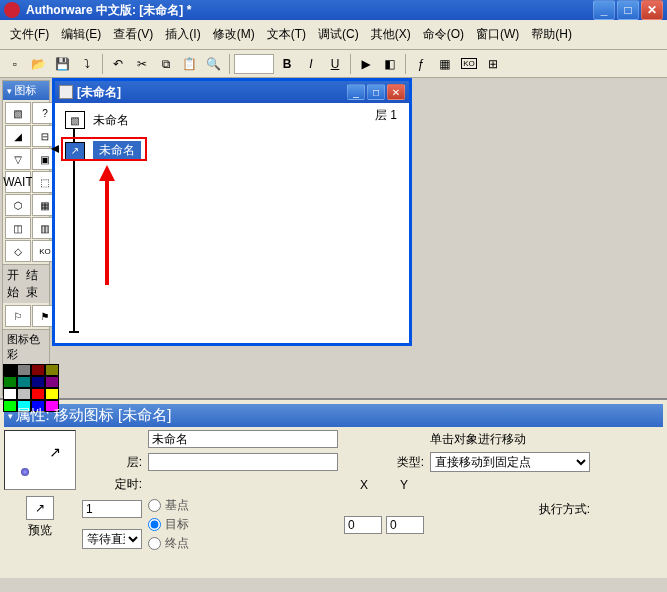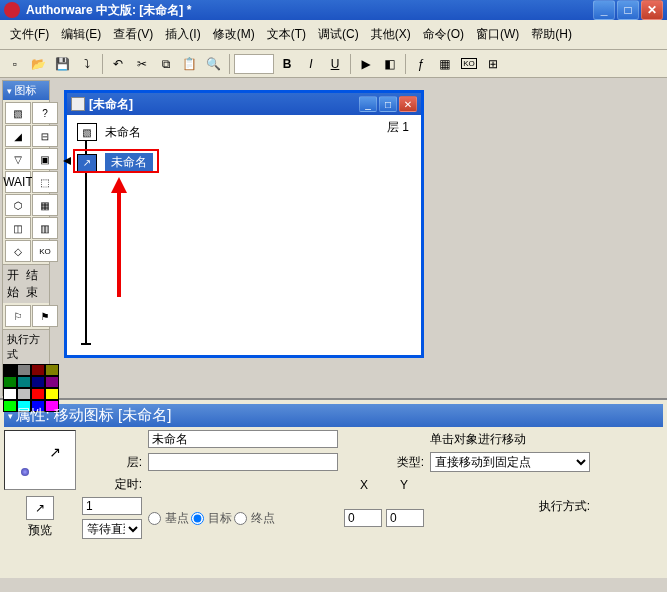--- a/index.html
+++ b/index.html
@@ -30,21 +30,21 @@
 .palette { width: 48px; background: #ece9d8; border: 1px solid #aca899; margin: 2px; }
 .palette-title { background: linear-gradient(to bottom,#5a8ed8,#3169c6); color: #fff; padding: 2px 4px; font-size: 11px; display: flex; align-items: center; }
 .palette-title::before { content: "▾"; margin-right: 3px; font-size: 9px; }
 .palette-grid { display: grid; grid-template-columns: 1fr 1fr; gap: 1px; padding: 2px; }
 .pal-btn { width: 26px; height: 22px; border: 1px solid #aca899; background: #fff; display: flex; align-items: center; justify-content: center; cursor: pointer; font-size: 10px; }
 .palette-sub { background: #d4d0c8; padding: 2px 4px; font-size: 11px; border-top: 1px solid #aca899; display: flex; justify-content: space-between; }
 .color-grid { display: grid; grid-template-columns: repeat(4,1fr); }
 .color-sw { width: 14px; height: 12px; border: 1px solid #000; }
 
 
-.doc-win { position: relative; margin: 12px; border: 3px solid #0054e3; background: #fff; width: 360px; height: 268px; }
+.doc-win { position: relative; margin: 0; border: 3px solid #0054e3; background: #fff; width: 360px; height: 268px; }
 .doc-title { background: linear-gradient(to bottom,#2f6bd0,#1d54c2); height: 22px; display: flex; align-items: center; color: #fff; padding: 0 4px; }
 .doc-title .doc-icon { width: 14px; height: 14px; background: #eee; border: 1px solid #888; margin-right: 4px; }
 .doc-title .doc-text { flex: 1; font-weight: bold; }
 .doc-win-btns { display: flex; gap: 2px; }
 .doc-win-btn { width: 18px; height: 16px; background: linear-gradient(to bottom,#5a9ae8,#2b6bd0); border: 1px solid #fff3; border-radius: 2px; display: flex; align-items: center; justify-content: center; color: #fff; font-size: 10px; cursor: pointer; }
 .doc-win-btn.close { background: linear-gradient(to bottom,#e86b5a,#c2402b); }
 .doc-body { position: relative; padding: 6px 10px; height: calc(100% - 22px); }
 .layer-label { position: absolute; right: 12px; top: 4px; }
 .flowline { position: absolute; left: 18px; top: 8px; bottom: 10px; width: 2px; background: #000; }
 .flowline::before, .flowline::after { content: ""; position: absolute; left: -4px; width: 10px; height: 2px; background: #000; }
@@ -69,21 +69,21 @@
 .props-body { display: flex; gap: 6px; }
 .props-thumb { width: 72px; height: 60px; background: #fff; border: 1px inset #888; display: flex; align-items: center; justify-content: center; }
 .props-thumb-inner { position: relative; width: 50px; height: 40px; }
 .props-thumb-inner .dot { position: absolute; width: 8px; height: 8px; border-radius: 50%; background: radial-gradient(circle,#99f,#339); left: 6px; bottom: 4px; }
 .props-thumb-inner .arr { position: absolute; right: 4px; top: 4px; font-size: 14px; }
 .props-meta { font-size: 11px; line-height: 15px; }
 .props-form { flex: 1; display: grid; grid-template-columns: 60px 190px 80px 160px; gap: 4px 6px; align-items: center; font-size: 12px; }
 .props-form label { text-align: right; }
 .props-form input[type=text] { height: 18px; border: 1px solid #888; background: #fff; padding: 0 3px; width: 100%; }
 .props-form select { height: 20px; border: 1px solid #888; background: #fff; width: 100%; }
-.radio-col { display: flex; flex-direction: row; gap: 2px; font-size: 11px; }
+.radio-col { display: flex; flex-direction: column; gap: 2px; font-size: 11px; }
 .radio-col label { text-align: left; display: flex; align-items: center; gap: 4px; color: #555; }
 .preview-btn-area { display: flex; flex-direction: column; align-items: center; margin-top: 6px; }
 .preview-btn { width: 28px; height: 24px; border: 1px solid #888; background: #fff; margin-bottom: 2px; display:flex; align-items:center; justify-content:center;}
 .xy-hdr { display: flex; justify-content: space-around; font-size: 11px; }
 .xy-row { display: flex; gap: 4px; }
 .xy-row input { width: 60px; height: 18px; border: 1px solid #888; background: #fff; padding: 0 3px; }
 </style>
 </head>
 <body>
 
@@ -166,21 +166,21 @@
       <div class="pal-btn" style="font-size:8px;">KO</div>
     </div>
     <div class="palette-sub">
       <span>开始</span>
       <span>结束</span>
     </div>
     <div class="palette-grid">
       <div class="pal-btn">⚐</div>
       <div class="pal-btn">⚑</div>
     </div>
-    <div class="palette-sub">执行方式</div>
+    <div class="palette-sub">图标色彩</div>
     <div class="color-grid" id="color-grid">
         <div class="color-sw" style="background: rgb(0, 0, 0);"></div>
         <div class="color-sw" style="background: rgb(128, 128, 128);"></div>
         <div class="color-sw" style="background: rgb(128, 0, 0);"></div>
         <div class="color-sw" style="background: rgb(128, 128, 0);"></div>
         <div class="color-sw" style="background: rgb(0, 128, 0);"></div>
         <div class="color-sw" style="background: rgb(0, 128, 128);"></div>
         <div class="color-sw" style="background: rgb(0, 0, 128);"></div>
         <div class="color-sw" style="background: rgb(128, 0, 128);"></div>
         <div class="color-sw" style="background: rgb(255, 255, 255);"></div>

